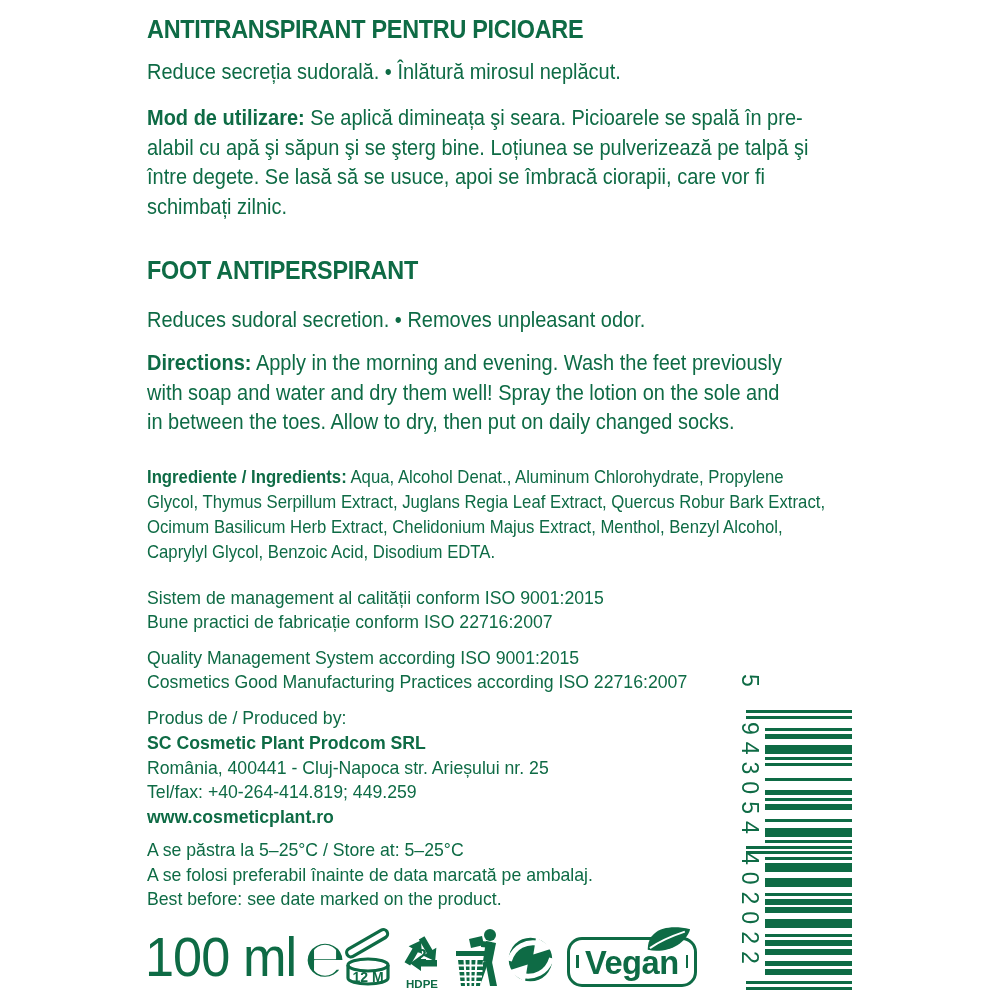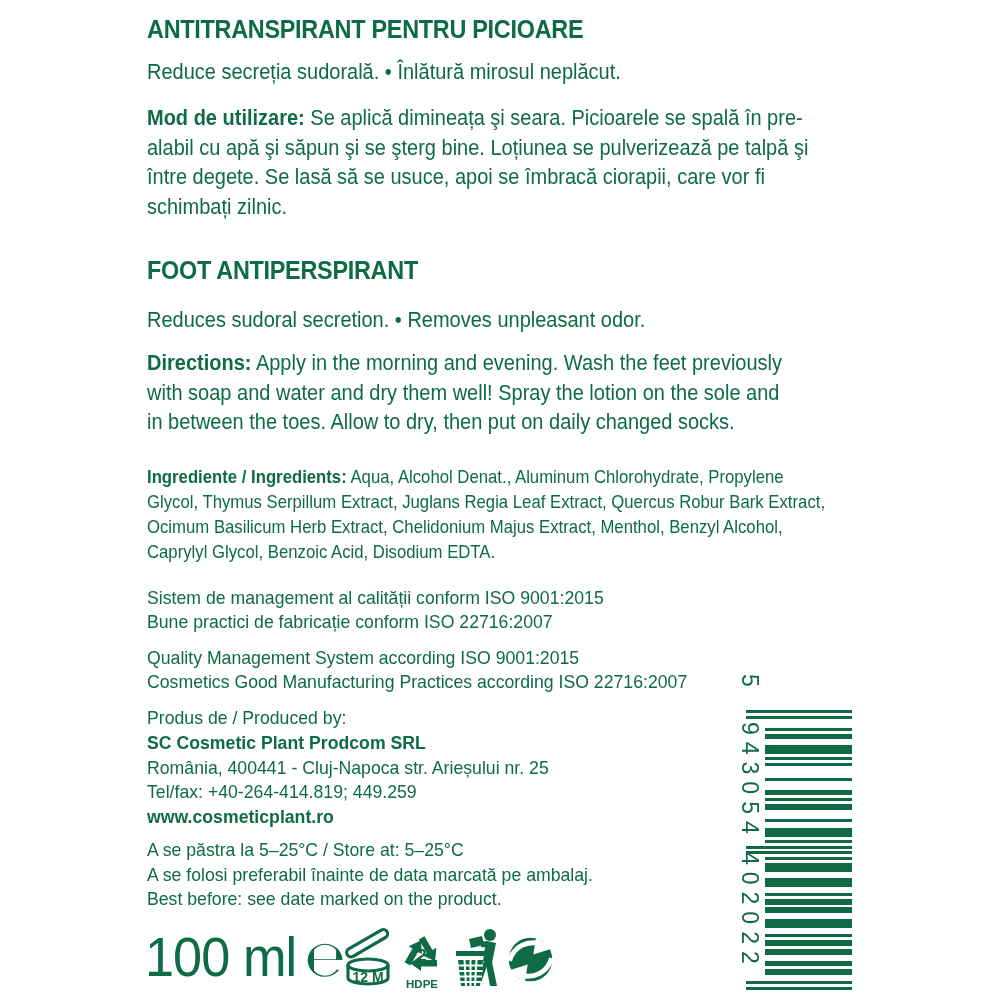--- a/index.html
+++ b/index.html
@@ -163,20 +163,29 @@
   </svg>
 
   <svg class="icon pos-greendot" width="45" height="45" viewBox="0 0 64 64">
     <circle class="ico-fill" cx="32" cy="32" r="31"></circle>
     <path d="M2 34 C8 14 26 4 48 10" stroke="#ffffff" stroke-width="7" fill="none"></path>
     <polygon points="40,0 64,16 36,25" fill="#ffffff"></polygon>
     <path d="M62 30 C56 50 38 60 16 54" stroke="#ffffff" stroke-width="7" fill="none"></path>
     <polygon points="24,64 0,48 28,39" fill="#ffffff"></polygon>
   </svg>
 
+  <div class="vegan-badge">
+    <span class="tick tick-l"></span>
+    <span class="vegan-text">Vegan</span>
+    <span class="tick tick-r"></span>
+    <svg class="vegan-leaf" viewBox="0 0 44 32">
+      <path class="ico-fill" d="M2 29 C0 11 15 1 42 4 C39 20 21 31 2 29 Z"></path>
+      <path d="M37 7 C26 12 12 20 4 27" stroke="#ffffff" stroke-width="2" fill="none"></path>
+    </svg>
+  </div>
 
   <div class="barcode-layer">
     <div class="vdigit vd-lead">5</div>
     <div class="vdigit vd-group1">943054</div>
     <div class="vdigit vd-group2">402022</div>
     <div>
         <div class="bar guard" style="top: 710px; height: 2.94737px;"></div>
         <div class="bar guard" style="top: 715.895px; height: 2.94737px;"></div>
         <div class="bar" style="top: 727.684px; height: 2.94737px;"></div>
         <div class="bar" style="top: 733.579px; height: 5.89474px;"></div>

